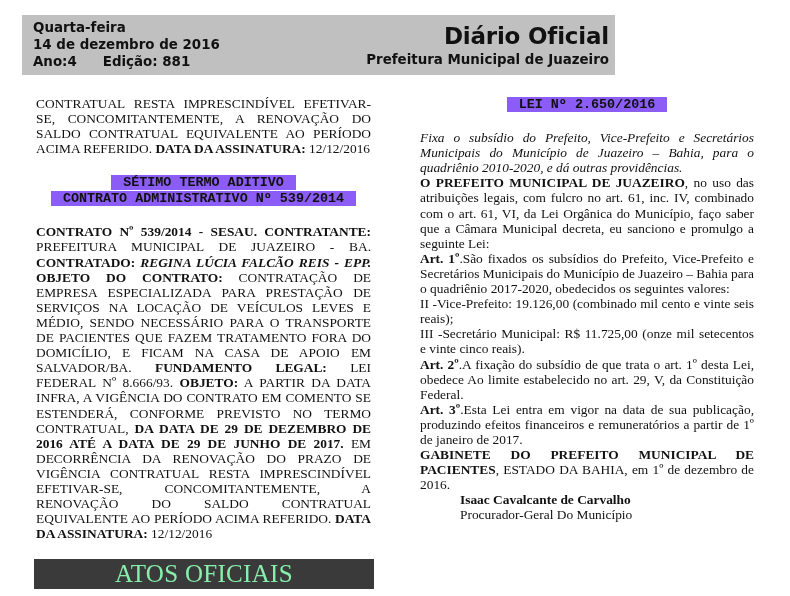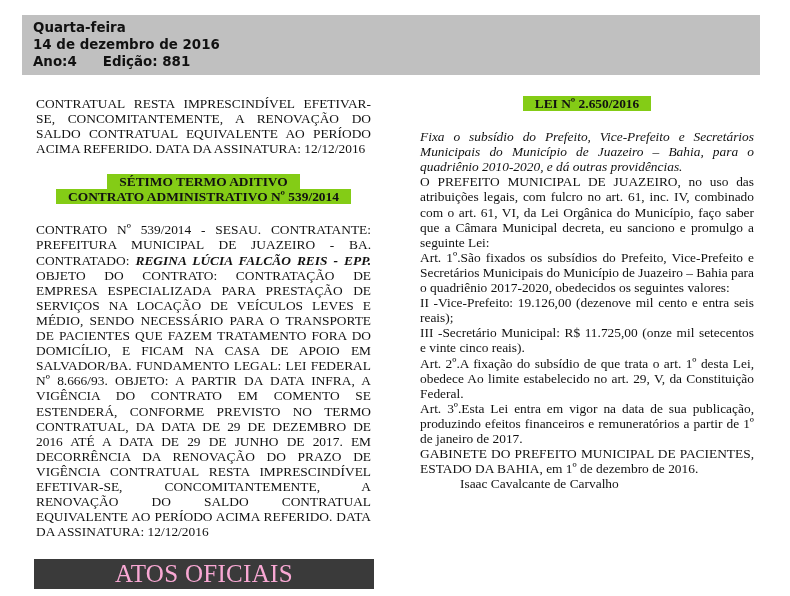--- a/index.html
+++ b/index.html
@@ -1,59 +1,63 @@
 <!DOCTYPE html>
 <html><head>
 <meta charset="utf-8">
 <style>
   html, body { margin: 0; padding: 0; background: #ffffff; }
   body { width: 790px; height: 596px; position: relative; overflow: hidden; color: #111; }
   .masthead {
-    position: absolute; left: 22px; top: 15px; width: 738px; height: 60px;
+    position: absolute; left: 22px; top: 15px; width: 593px; height: 60px;
     background: #c0c0c0;
     font-family: "DejaVu Sans", sans-serif; font-weight: bold; color: #111;
   }
   .mh-left { position: absolute; left: 11px; top: 4px; font-size: 13.4px; line-height: 17px; }
   .mh-left .row3 span.ed { margin-left: 26px; }
   .mh-right { position: absolute; right: 6px; top: 8px; text-align: right; }
   .mh-title { font-size: 23px; line-height: 27px; letter-spacing: -0.2px; }
   .mh-sub { font-size: 13.4px; line-height: 20px; }
 
   .col { position: absolute; font-family: "Liberation Serif", serif; font-size: 13.4px; line-height: 15.1px; text-align: justify; }
   .col-left { left: 36px; top: 96px; width: 335px; }
   .col-right { left: 420px; top: 96px; width: 334px; }
   .col p { margin: 0; }
-  .b { font-weight: normal; }
+  .b { font-weight: bold; }
   .i { font-style: italic; }
   .bi { font-weight: bold; font-style: italic; }
 
   .sec-title { text-align: center; font-weight: bold; margin: 18px 0 18px 0 !important; line-height: 15px; }
-  .hl { background: #84cc16; padding: 0 12px; }
+  .hl { background: #8b5cf6; padding: 0 12px; font-family: Liberation Mono, monospace; }
 
   .law-title { text-align: center; font-weight: bold; margin: 0 0 18px 0 !important; }
 
   .sign { text-align: left; margin-left: 40px !important; }
 
   .atos-banner {
     position: absolute; left: 34px; top: 559px; width: 340px; height: 30px;
-    background: #3a3a3a; color: #f9a8d4;
+    background: #3a3a3a; color: #86efac;
     font-family: "Liberation Serif", serif; font-size: 25px; line-height: 30px; text-align: center;
     letter-spacing: 0.3px;
   }
 </style>
 </head>
 <body>
 
 <div class="masthead">
   <div class="mh-left">
     <div>Quarta-feira</div>
     <div>14 de dezembro de 2016</div>
     <div class="row3">
       <span>Ano:4</span><span class="ed">Edição: 881</span>
     </div>
+  </div>
+  <div class="mh-right">
+    <div class="mh-title">Diário Oficial</div>
+    <div class="mh-sub">Prefeitura Municipal de Juazeiro</div>
   </div>
 </div>
 
 <div class="col col-left">
   <p>
     <span>CONTRATUAL RESTA IMPRESCINDÍVEL EFETIVAR-SE, CONCOMITANTEMENTE, A RENOVAÇÃO DO SALDO CONTRATUAL EQUIVALENTE AO PERÍODO ACIMA REFERIDO. </span><span class="b">DATA DA ASSINATURA:</span><span> 12/12/2016</span>
   </p>
 
   <p class="sec-title">
     <span class="hl">SÉTIMO TERMO ADITIVO</span><br>
@@ -72,25 +76,26 @@
   <p class="law-title">
     <span class="hl">LEI Nº 2.650/2016</span>
   </p>
   <p class="i">Fixa o subsídio do Prefeito, Vice-Prefeito e Secretários Municipais do Município de Juazeiro – Bahia, para o quadriênio 2010-2020, e dá outras providências.</p>
   <p>
     <span class="b">O PREFEITO MUNICIPAL DE JUAZEIRO</span><span>, no uso das atribuições legais, com fulcro no art. 61, inc. IV, combinado com o art. 61, VI, da Lei Orgânica do Município, faço saber que a Câmara Municipal decreta, eu sanciono e promulgo a seguinte Lei:</span>
   </p>
   <p>
     <span class="b">Art. 1º</span><span>.São fixados os subsídios do Prefeito, Vice-Prefeito e Secretários Municipais do Município de Juazeiro </span><span>– Bahia</span><span> para o quadriênio 2017-2020, obedecidos os seguintes valores:</span>
   </p>
-  <p>II -Vice-Prefeito: 19.126,00 (dezenove mil cento e entra seis reais);</p>
+  <p>II -Vice-Prefeito: 19.126,00 (combinado mil cento e vinte seis reais);</p>
   <p>III -Secretário Municipal: R$ 11.725,00 (onze mil setecentos e vinte cinco reais).</p>
   <p>
     <span class="b">Art. 2º</span><span>.A fixação do subsídio de que trata o art. 1º desta Lei, obedece Ao limite estabelecido no art. 29, V, da Constituição Federal.</span>
   </p>
   <p>
     <span class="b">Art. 3º</span><span>.Esta Lei entra em vigor na data de sua publicação, produzindo efeitos financeiros e remuneratórios a partir de 1º de janeiro de 2017.</span>
   </p>
   <p>
     <span class="b">GABINETE DO PREFEITO MUNICIPAL DE PACIENTES</span><span>, ESTADO DA BAHIA, em 1º de dezembro de 2016.</span>
   </p>
   <p class="sign b">Isaac Cavalcante de Carvalho</p>
+  <p class="sign">Procurador-Geral Do Município</p>
 </div>
 
 </body></html>

